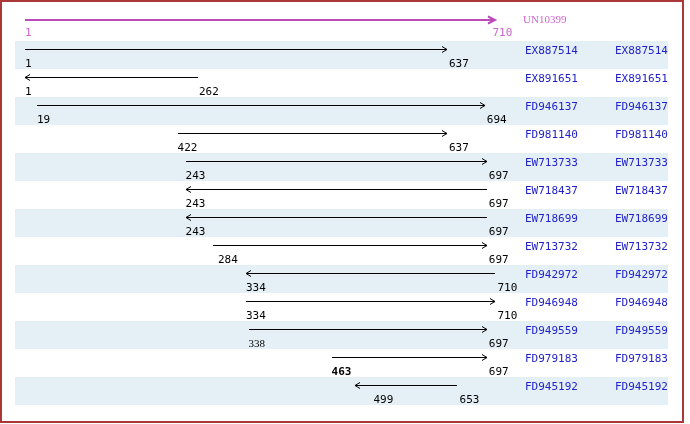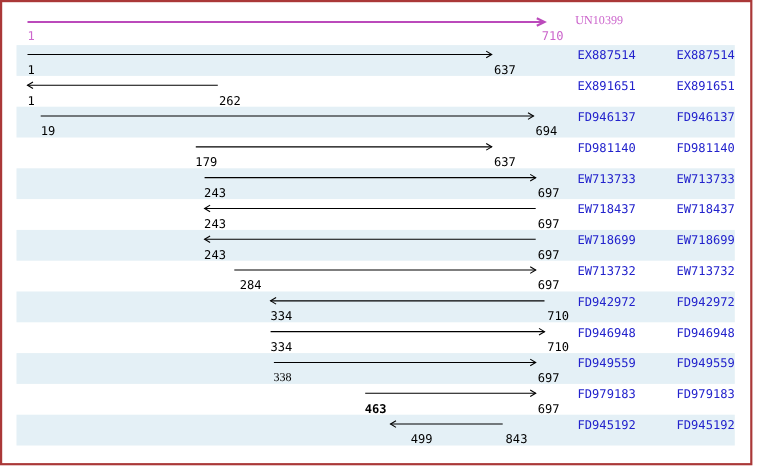--- a/index.html
+++ b/index.html
@@ -92,21 +92,21 @@
     <span class="num end" style="left: 486.821px;">694</span>
     <span class="acc acc1">FD946137</span>
     <span class="acc acc2">FD946137</span>
   </div>
       <div class="row" style="top: 125px;">
     <div class="bg"></div>
     <svg class="arrow" width="270" height="12" viewBox="0 0 270 12" style="left: 177.61px; top: 3px;">
           <line x1="0" y1="5.5" x2="269" y2="5.5" fill="none" stroke="#000000" stroke-width="1"></line>
           <polyline points="264,2.5 269,5.5 264,8.5" fill="none" stroke="#000000" stroke-width="1"></polyline>
         </svg>
-    <span class="num start" style="left: 177.61px;">179</span>
+    <span class="num start" style="left: 177.61px;">422</span>
     <span class="num end" style="left: 449px;">637</span>
     <span class="acc acc1">FD981140</span>
     <span class="acc acc2">FD981140</span>
   </div>
       <div class="row banded" style="top: 153px;">
     <div class="bg"></div>
     <svg class="arrow" width="302" height="12" viewBox="0 0 302 12" style="left: 185.572px; top: 3px;">
           <line x1="0" y1="5.5" x2="301" y2="5.5" fill="none" stroke="#000000" stroke-width="1"></line>
           <polyline points="296,2.5 301,5.5 296,8.5" fill="none" stroke="#000000" stroke-width="1"></polyline>
         </svg>
@@ -192,20 +192,20 @@
     <span class="acc acc1">FD979183</span>
     <span class="acc acc2">FD979183</span>
   </div>
       <div class="row banded" style="top: 377px;">
     <div class="bg"></div>
     <svg class="arrow" width="103" height="12" viewBox="0 0 103 12" style="left: 355.434px; top: 3px;">
           <line x1="0" y1="5.5" x2="102" y2="5.5" fill="none" stroke="#000000" stroke-width="1"></line>
           <polyline points="5,2.5 0,5.5 5,8.5" fill="none" stroke="#000000" stroke-width="1"></polyline>
         </svg>
     <span class="num start" style="left: 355.434px; margin-left: 18px;">499</span>
-    <span class="num end" style="left: 459.616px;">843</span>
+    <span class="num end" style="left: 459.616px;">653</span>
     <span class="acc acc1">FD945192</span>
     <span class="acc acc2">FD945192</span>
   </div>
     </div>
 </div>
 
 <div id="frame"></div>
 
 </body></html>

